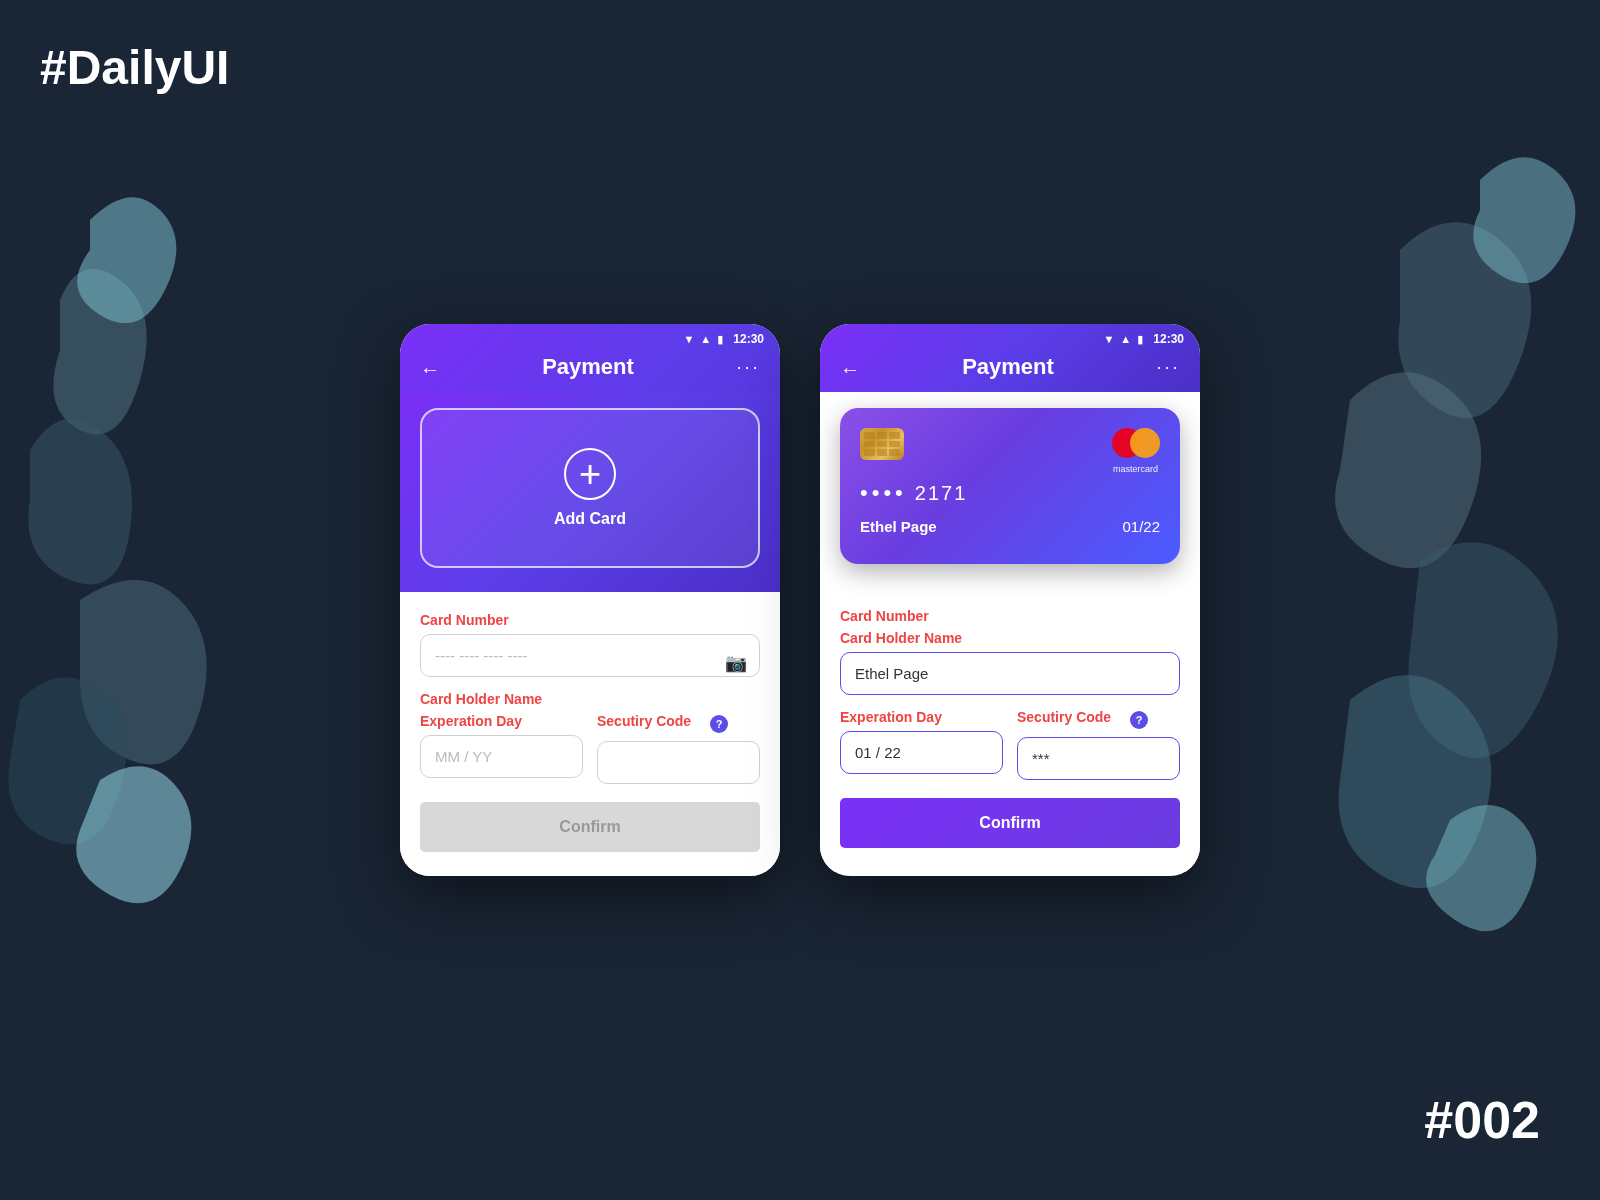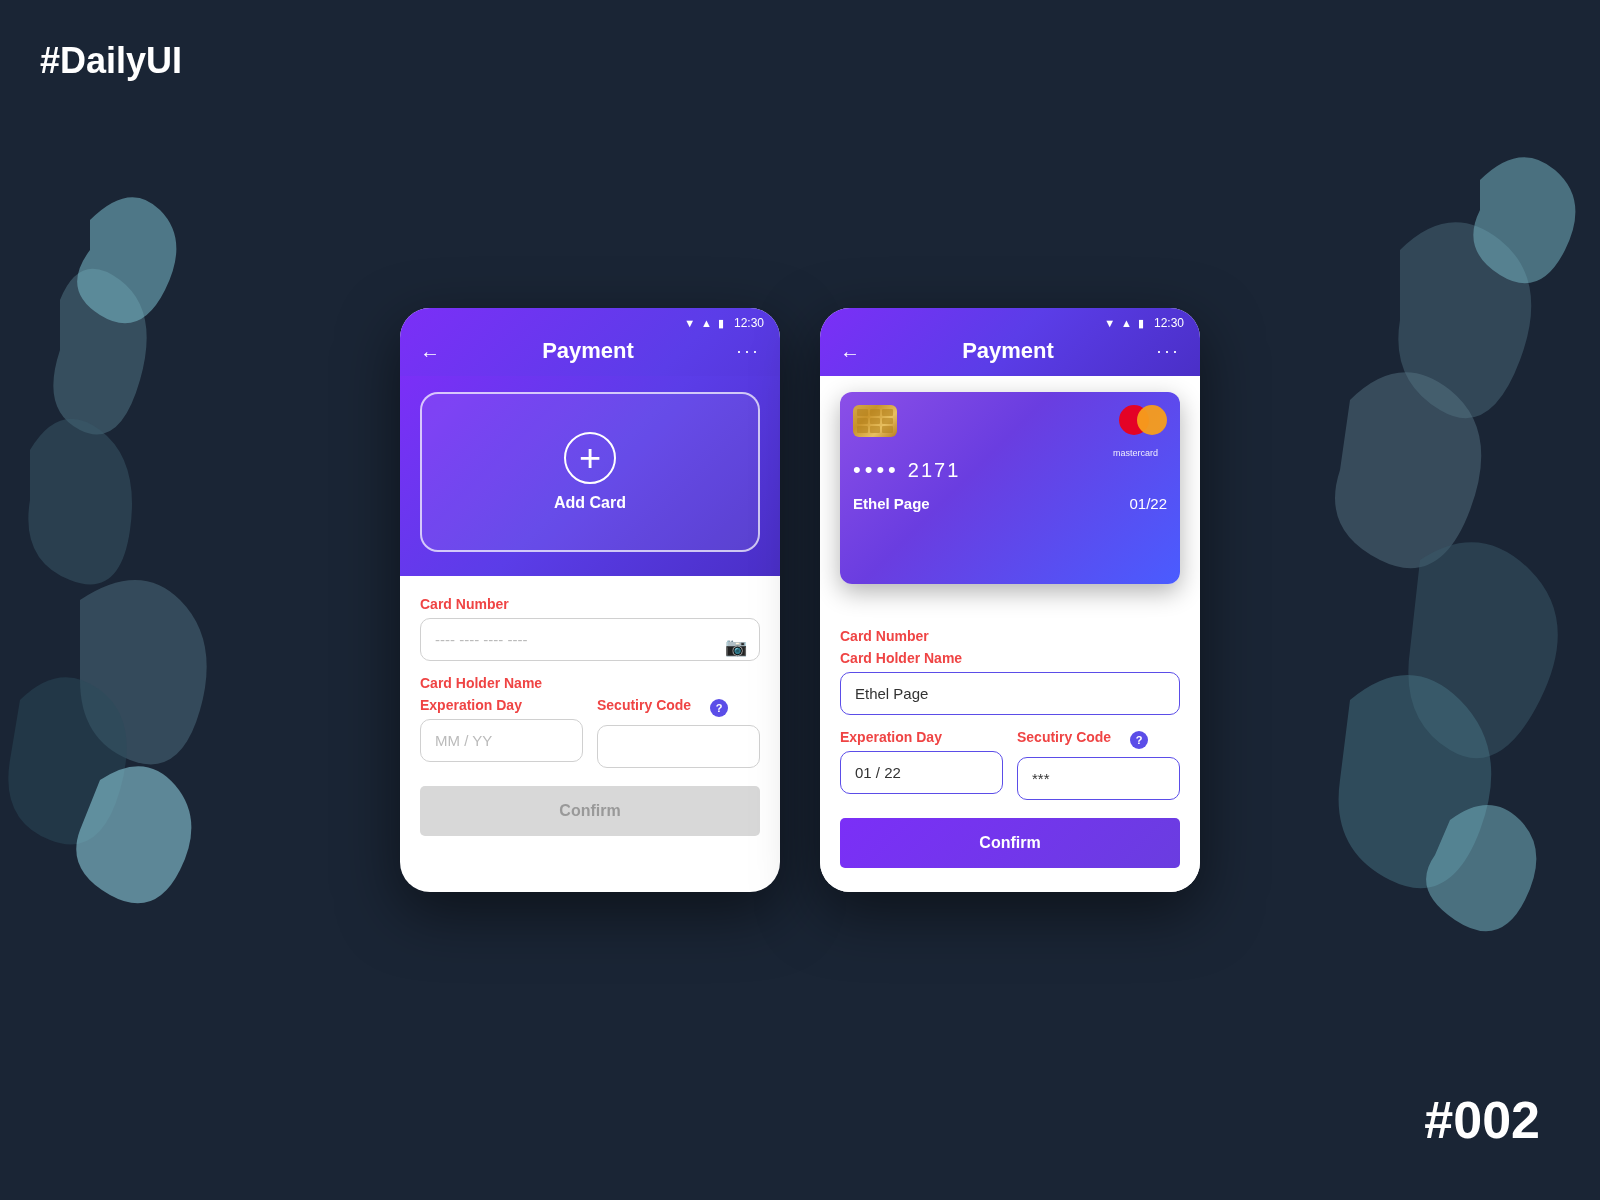--- a/index.html
+++ b/index.html
@@ -11,21 +11,21 @@
       font-family: 'Arial', sans-serif;
       overflow: hidden;
       position: relative;
     }
 
     .title-dailyui {
       position: absolute;
       top: 40px;
       left: 40px;
       color: white;
-      font-size: 36px;
+      font-size: 48px;
       font-weight: 900;
       z-index: 10;
     }
 
     .number-tag {
       position: absolute;
       bottom: 50px;
       right: 60px;
       color: #ffffff;
       font-size: 52px;
@@ -67,21 +67,21 @@
     }
 
     .status-icon {
       color: white;
       font-size: 11px;
     }
 
     .status-time {
       color: white;
       font-size: 12px;
-      font-weight: normal;
+      font-weight: bold;
       margin-left: 4px;
     }
 
     .nav-bar {
       display: flex;
       align-items: center;
       justify-content: space-between;
       padding: 8px 20px 12px 20px;
     }
 
@@ -137,25 +137,25 @@
 
     .add-card-label {
       color: white;
       font-size: 16px;
       font-weight: 600;
     }
 
     
     .credit-card {
       background: linear-gradient(135deg, #8b4fe8 0%, #6a3de0 40%, #4a5cff 100%);
-      border-radius: 12px;
-      padding: 13px;
+      border-radius: 18px;
+      padding: 20px;
       margin: 16px 20px 24px 20px;
       position: relative;
-      height: 192px;
+      height: 156px;
       box-shadow: 0 8px 24px rgba(0,0,0,0.3);
     }
 
     .card-top-row {
       display: flex;
       justify-content: space-between;
       align-items: flex-start;
     }
 
     .card-chip {

